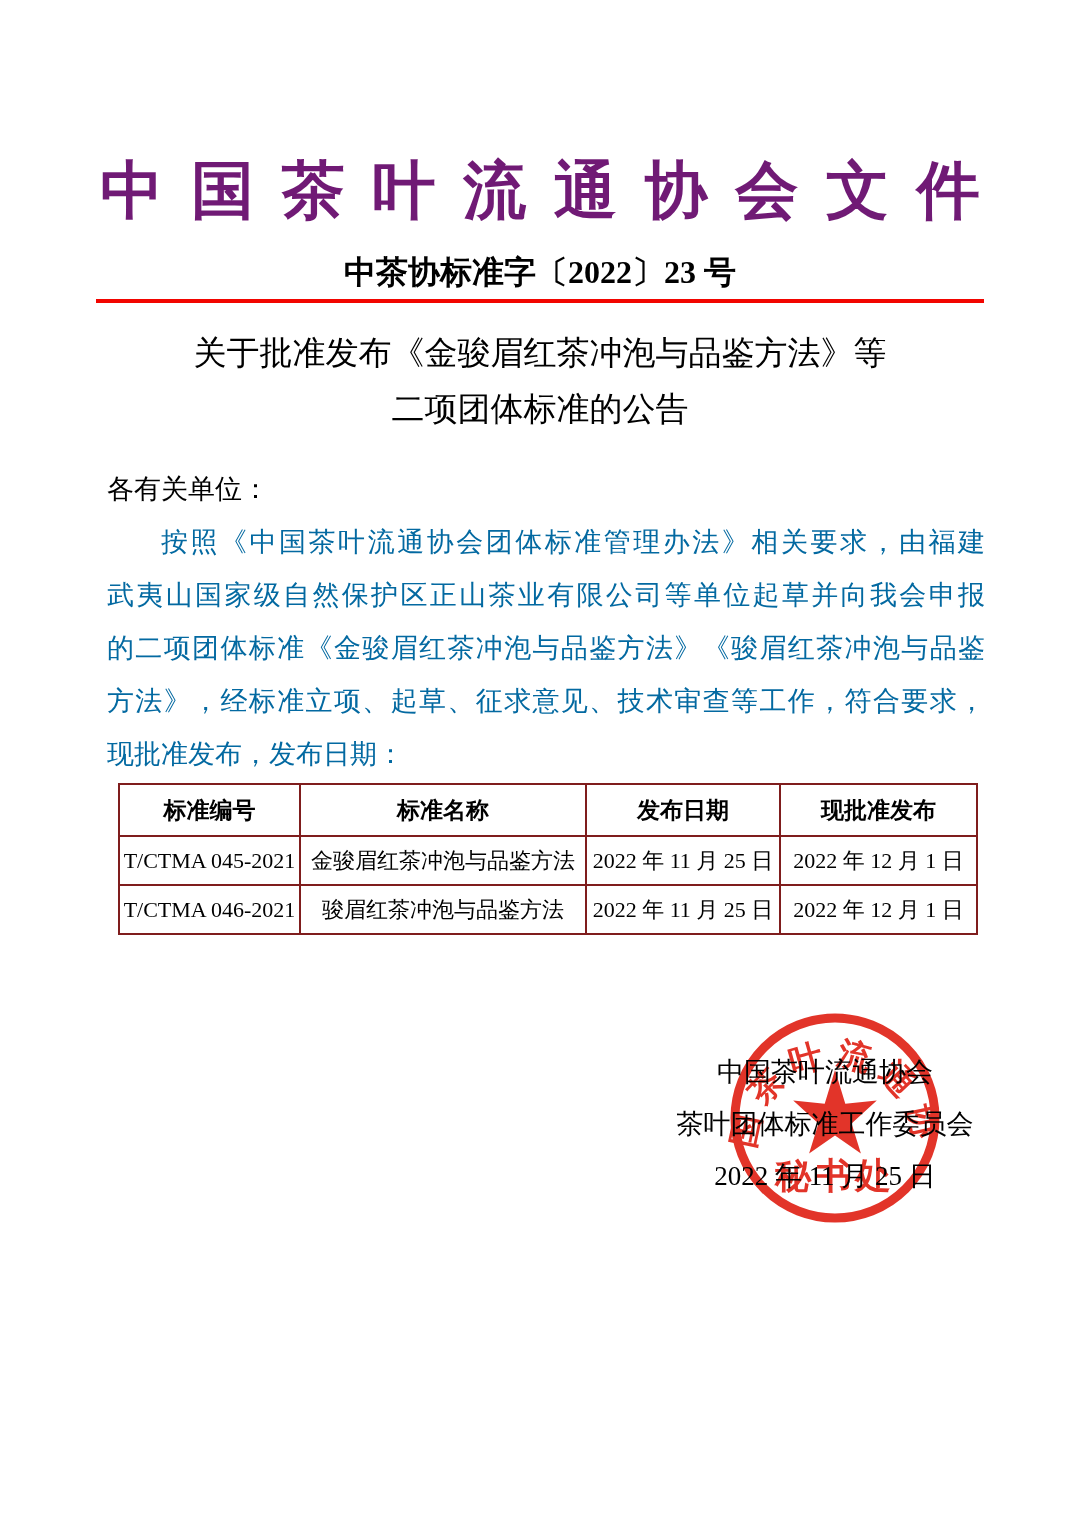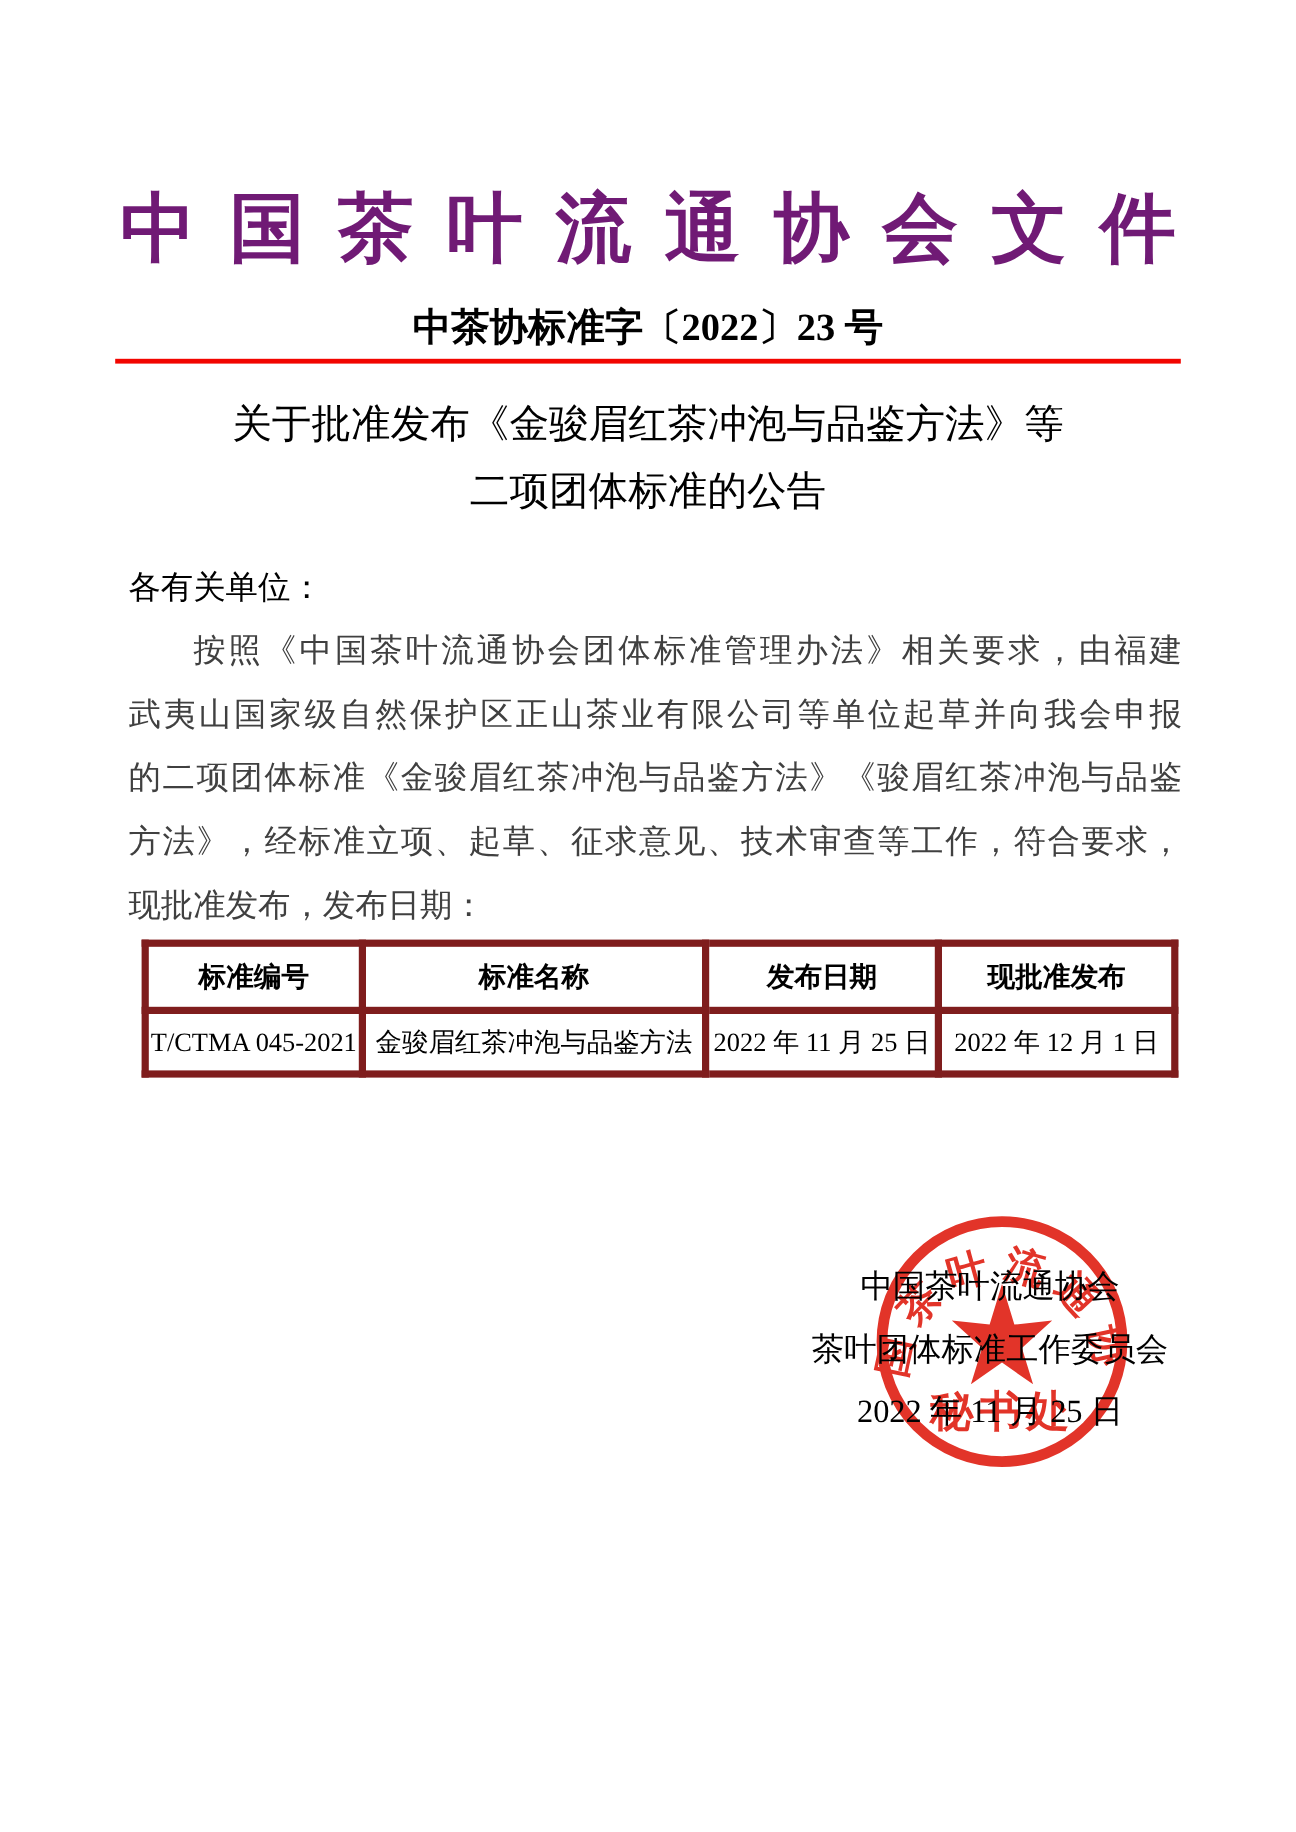--- a/index.html
+++ b/index.html
@@ -79,21 +79,21 @@
     line-height: 53px;
     color: #000000;
   }
 
   .body-par {
     position: absolute;
     top: 516px;
     left: 107px;
     width: 878px;
     font-size: 27px;
-    color: #404040;
+    color: #0369a1;
   }
   .body-line {
     height: 53px;
     line-height: 53px;
     text-align: justify;
     text-align-last: justify;
     white-space: nowrap;
   }
   .body-line.first { text-indent: 2em; }
   .body-line.last {
@@ -104,21 +104,21 @@
   
   .std-table {
     position: absolute;
     top: 783px;
     left: 118px;
     width: 858px;
     border-collapse: collapse;
     table-layout: fixed;
   }
   .std-table th, .std-table td {
-    border: 6px solid #7f1d1d;
+    border: 2px solid #7f1d1d;
     text-align: center;
     vertical-align: middle;
     padding: 0;
     overflow: hidden;
   }
   .std-table th {
     height: 50px;
     font-size: 23px;
     font-weight: bold;
   }
@@ -202,20 +202,26 @@
         <th>现批准发布</th>
       </tr>
     </thead>
     <tbody>
       <tr>
         <td>T/CTMA 045-2021</td>
         <td>金骏眉红茶冲泡与品鉴方法</td>
         <td>2022 年 11 月 25 日</td>
         <td>2022 年 12 月 1 日</td>
       </tr>
+      <tr>
+        <td>T/CTMA 046-2021</td>
+        <td>骏眉红茶冲泡与品鉴方法</td>
+        <td>2022 年 11 月 25 日</td>
+        <td>2022 年 12 月 1 日</td>
+      </tr>
     </tbody>
   </table>
 
   <div class="signature">
     <div class="sig-line">中国茶叶流通协会</div>
     <div class="sig-line">茶叶团体标准工作委员会</div>
     <div class="sig-line">2022 年 11 月 25 日</div>
   </div>
 
   <svg class="seal" viewBox="0 0 220 220">

